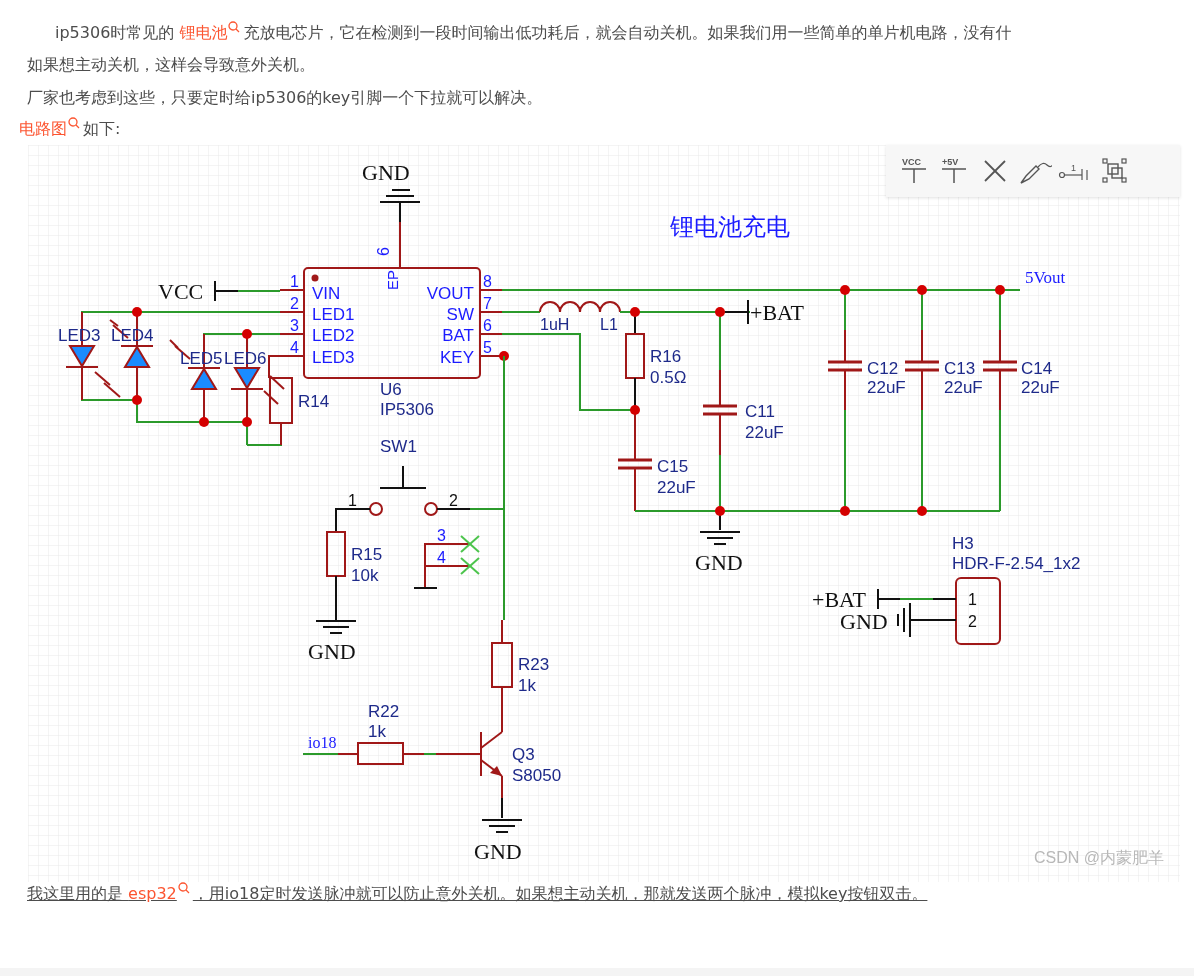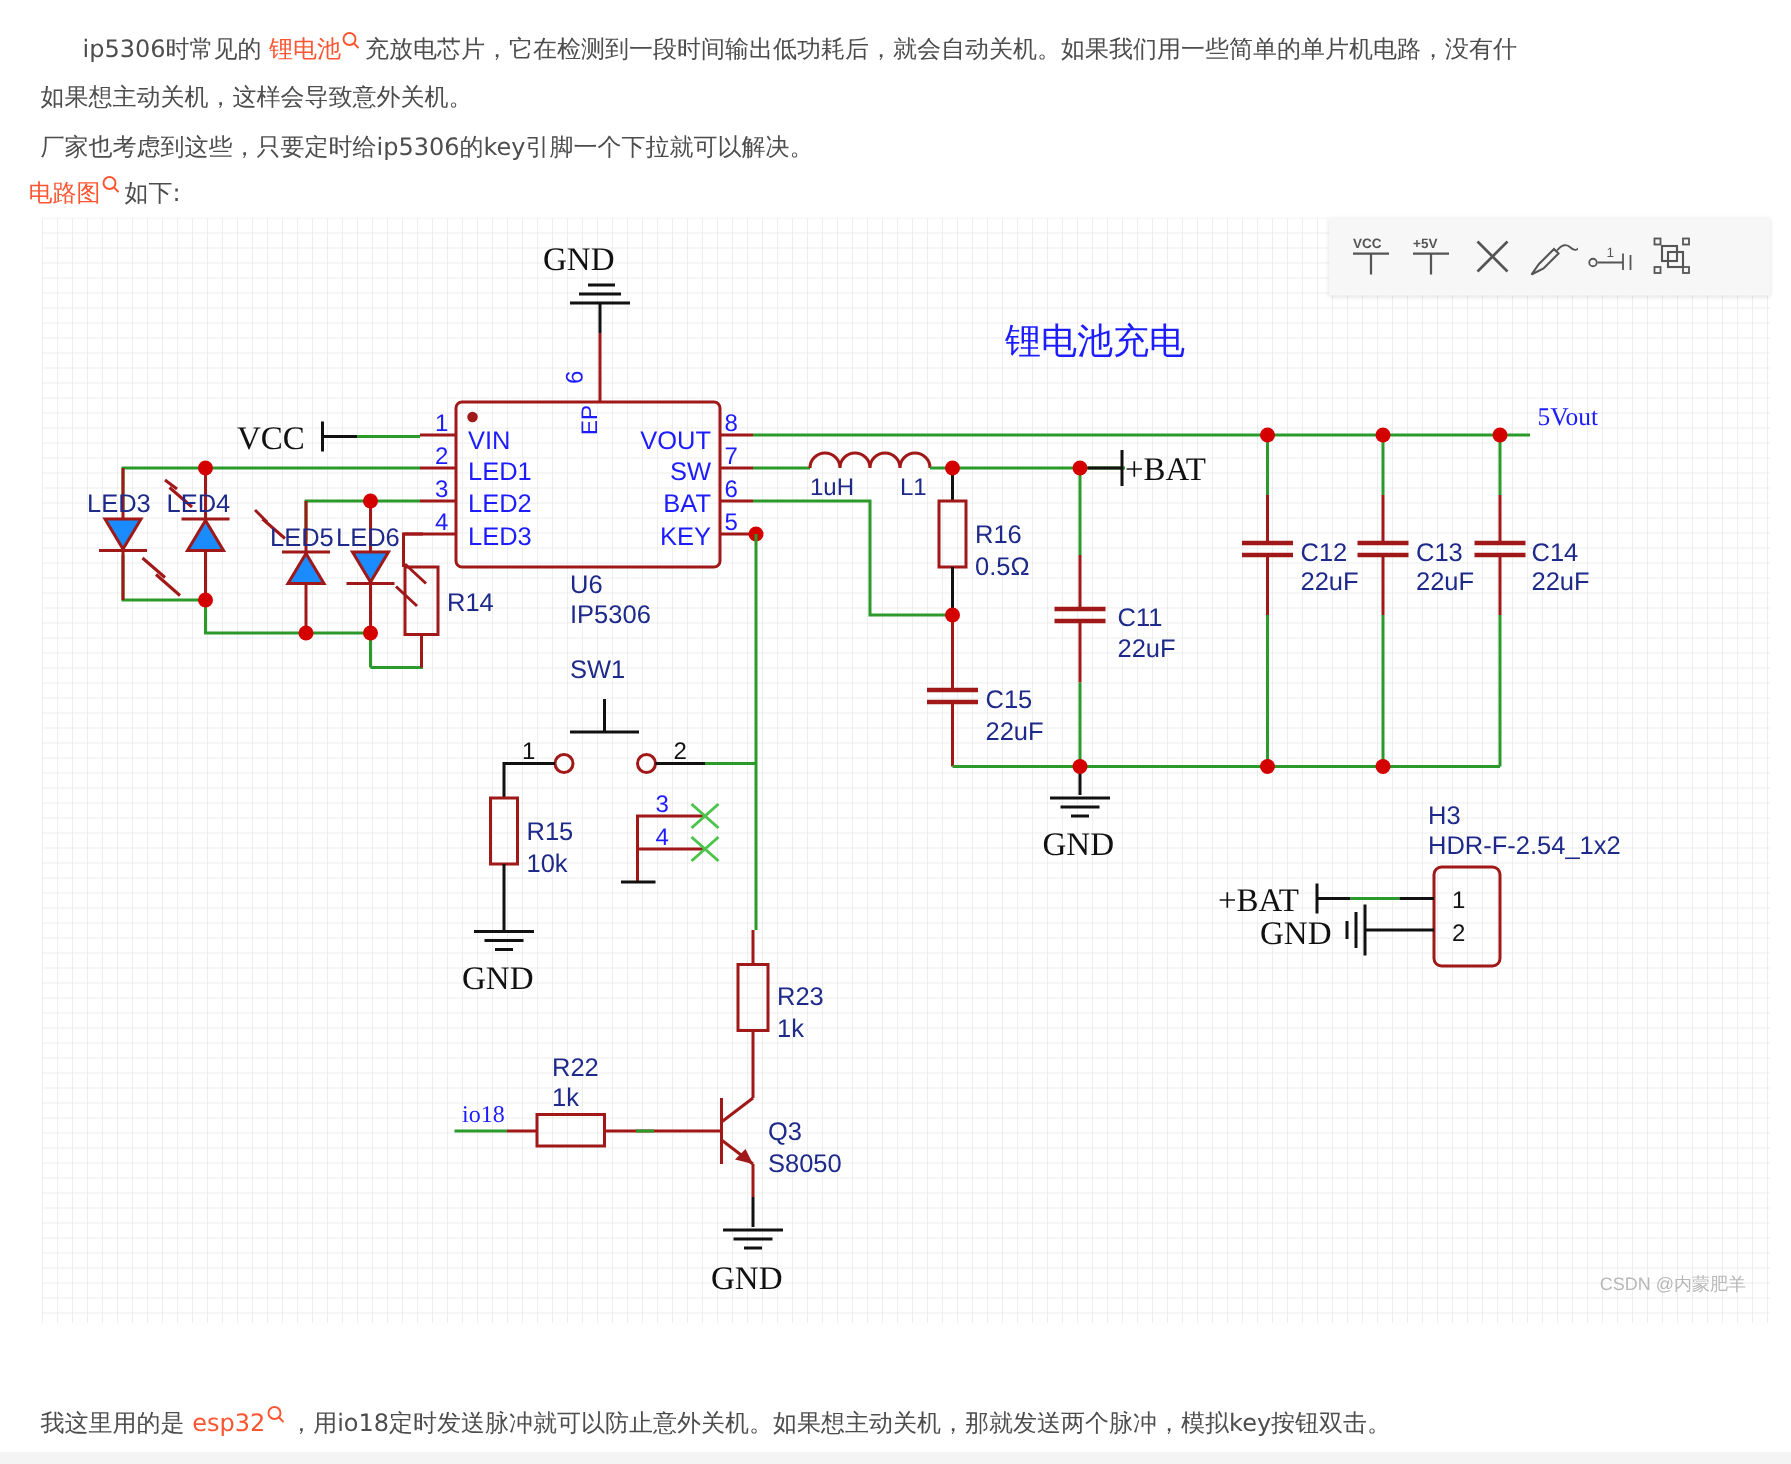--- a/index.html
+++ b/index.html
@@ -6,21 +6,21 @@
   body { width: 1194px; height: 976px; position: relative; overflow: hidden;
          font-family: "DejaVu Sans", "Liberation Sans", sans-serif; color: #4d4d4d; }
   .para { position: absolute; left: 27px; font-size: 16px; line-height: 30px; color: #4d4d4d; white-space: nowrap; }
   .link { color: #fc5531; }
   .sicon { display: inline-block; width: 12px; height: 16px; vertical-align: 2px; margin-left: 1px; margin-right: 3px; }
   #schem-wrap { position: absolute; left: 28px; top: 145px; width: 1152px; height: 737px; }
   #schem { position: absolute; left: 0; top: 0; }
   .toolbar { position: absolute; left: 886px; top: 145px; width: 294px; height: 52px;
              background: #f7f7f7; box-shadow: 0 1px 3px rgba(0,0,0,0.12); display: flex; align-items: center; padding-left: 12px; box-sizing: border-box; gap: 6px; }
   .tbtn { width: 34px; height: 34px; display: flex; align-items: center; justify-content: center; cursor: pointer; }
-  .watermark { position: absolute; right: 30px; top: 848px; font-size: 12px; color: #b8b8b8; font-family: "Liberation Sans", sans-serif; text-align: center; }
+  .watermark { position: absolute; right: 30px; top: 848px; font-size: 16px; color: #b8b8b8; font-family: "Liberation Sans", sans-serif; text-align: center; }
   .bottomline { position: absolute; left: 0; top: 968px; width: 1194px; height: 8px; background: #f4f4f4; }
   svg text { font-family: "Liberation Sans", sans-serif; }
   .serif { font-family: "Liberation Serif", serif !important; }
 </style>
 </head>
 <body>
 
 <div class="para" style="top:18px;margin-left:28px;">
   <span>ip5306时常见的 </span><span class="link">锂电池</span><svg class="sicon" viewBox="0 0 12 16">
       <circle cx="5" cy="6" r="4" fill="none" stroke="#fc5531" stroke-width="1.3"></circle>
@@ -394,20 +394,20 @@
         <rect x="3" y="22" width="4" height="4" fill="none" stroke="#555" stroke-width="1.2"></rect>
         <rect x="22" y="22" width="4" height="4" fill="none" stroke="#555" stroke-width="1.2"></rect>
         <rect x="8" y="8" width="10" height="10" fill="none" stroke="#555" stroke-width="1.4"></rect>
         <rect x="12" y="12" width="10" height="10" fill="none" stroke="#555" stroke-width="1.4"></rect>
       </svg>
   </div>
 </div>
 
 <div class="watermark">CSDN @内蒙肥羊</div>
 
-<div class="para" style="top:934px;">
+<div class="para" style="top:879px;text-decoration:underline;">
   <span>我这里用的是 </span><span class="link">esp32</span><svg class="sicon" viewBox="0 0 12 16">
       <circle cx="5" cy="6" r="4" fill="none" stroke="#fc5531" stroke-width="1.3"></circle>
       <line x1="8" y1="9" x2="11" y2="12" stroke="#fc5531" stroke-width="1.3"></line>
     </svg><span>，用io18定时发送脉冲就可以防止意外关机。如果想主动关机，那就发送两个脉冲，模拟key按钮双击。</span>
 </div>
 
 <div class="bottomline"></div>
 
 </body></html>

